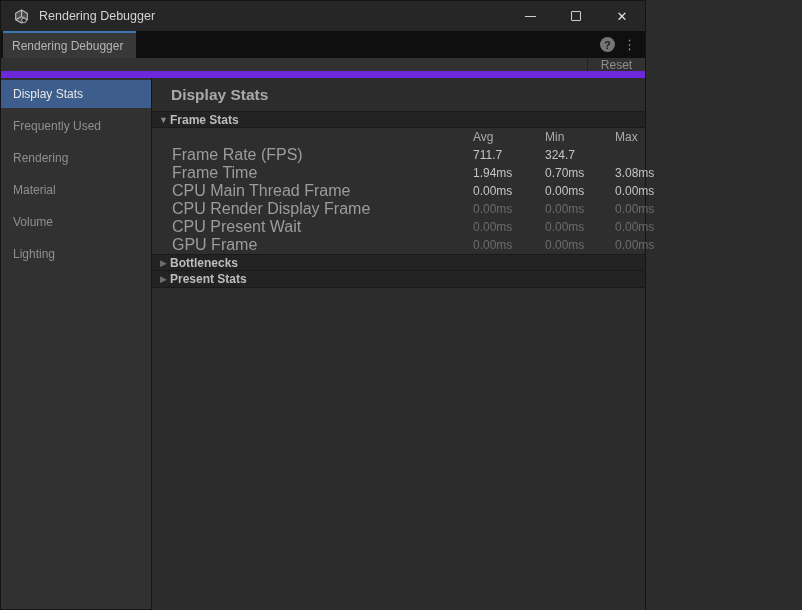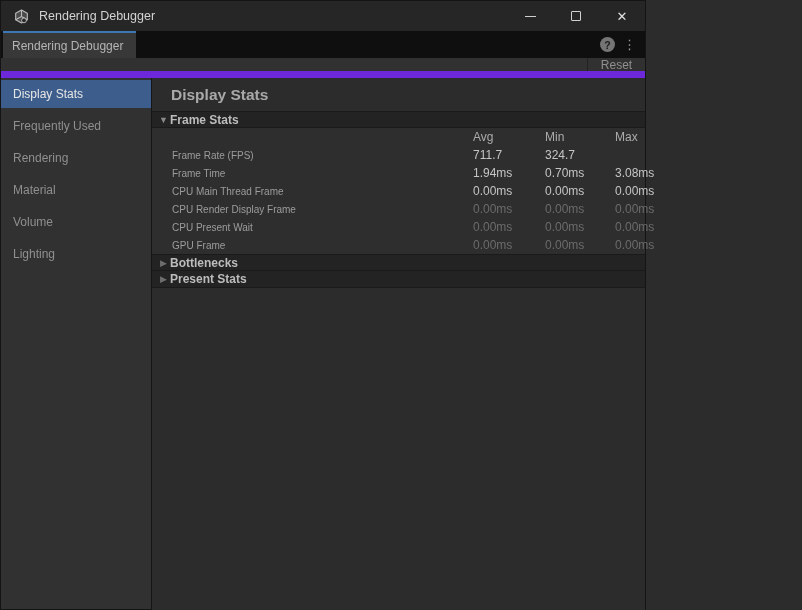--- a/index.html
+++ b/index.html
@@ -39,21 +39,21 @@
   .panel-title { height:33px; line-height:33px; padding-left:19px; font-size:15.5px; font-weight:bold; color:#a9a9a9; }
 
   .section-header { height:17px; background:#232323; border-top:1px solid #1a1a1a; border-bottom:1px solid #1a1a1a; display:flex; align-items:center; padding-left:5px; cursor:default; }
   .section-header + .section-header { border-top:none; }
   .section-header .arrow { width:13px; font-size:9px; color:#8a8a8a; text-align:center; flex:0 0 auto; }
   .section-header .arrow.collapsed { color:#6e6e6e; }
   .section-header .sec-label { font-size:12px; font-weight:bold; color:#bcbcbc; }
 
   .stats-table { background:#2e2e2e; }
   .t-row { height:18px; display:grid; grid-template-columns:321px 72px 70px auto; align-items:center; }
-  .t-row .lbl { padding-left:20px; font-size:10px; color:#9c9c9c; white-space:nowrap; }
+  .t-row .lbl { padding-left:20px; font-size:16px; color:#9c9c9c; white-space:nowrap; }
   .t-row .val { font-size:12px; color:#c5c5c5; white-space:nowrap; }
   .t-row.head .val { font-weight:normal; color:#ababab; }
   .t-row.dim .val { color:#6b6b6b; }
   .filler { height:100%; background:#2c2c2c; }
 </style>
 </head>
 <body>
 
 <div class="window">
 

